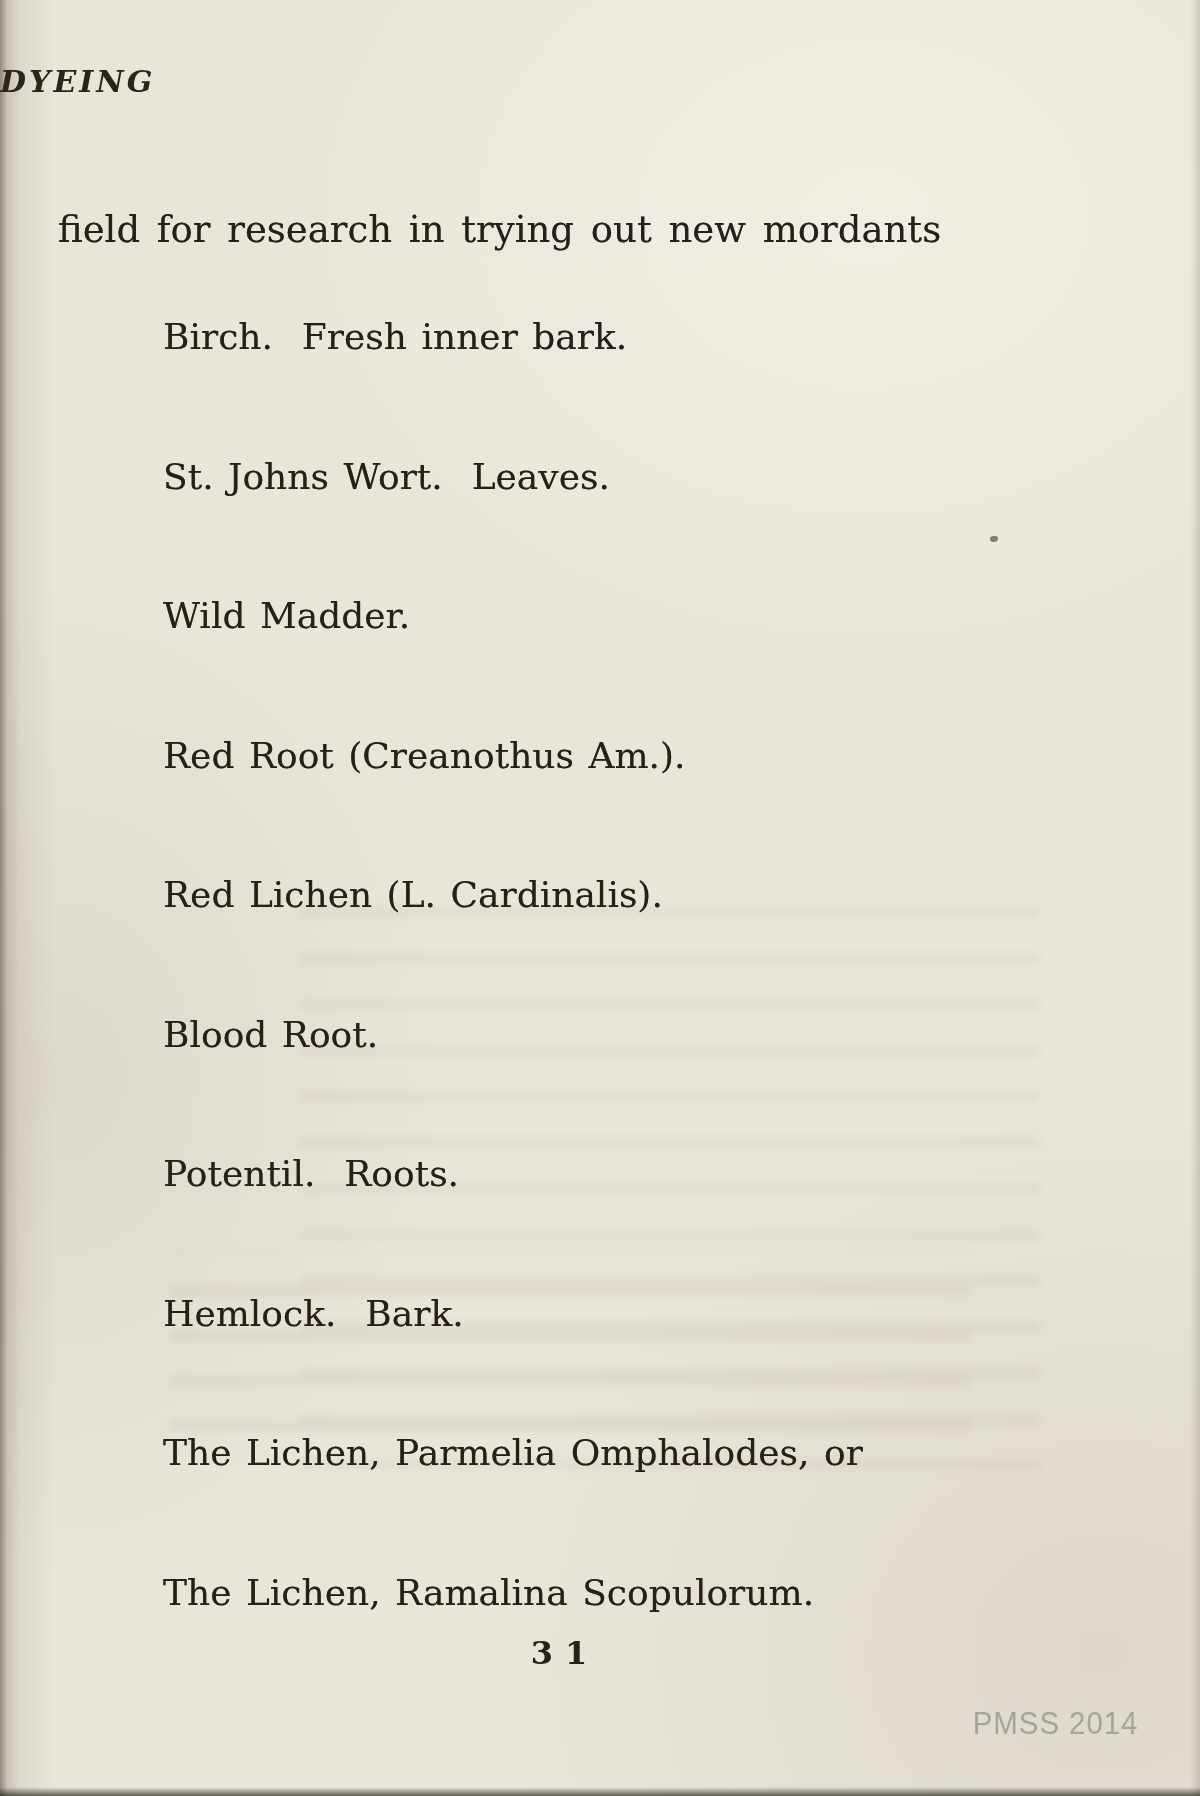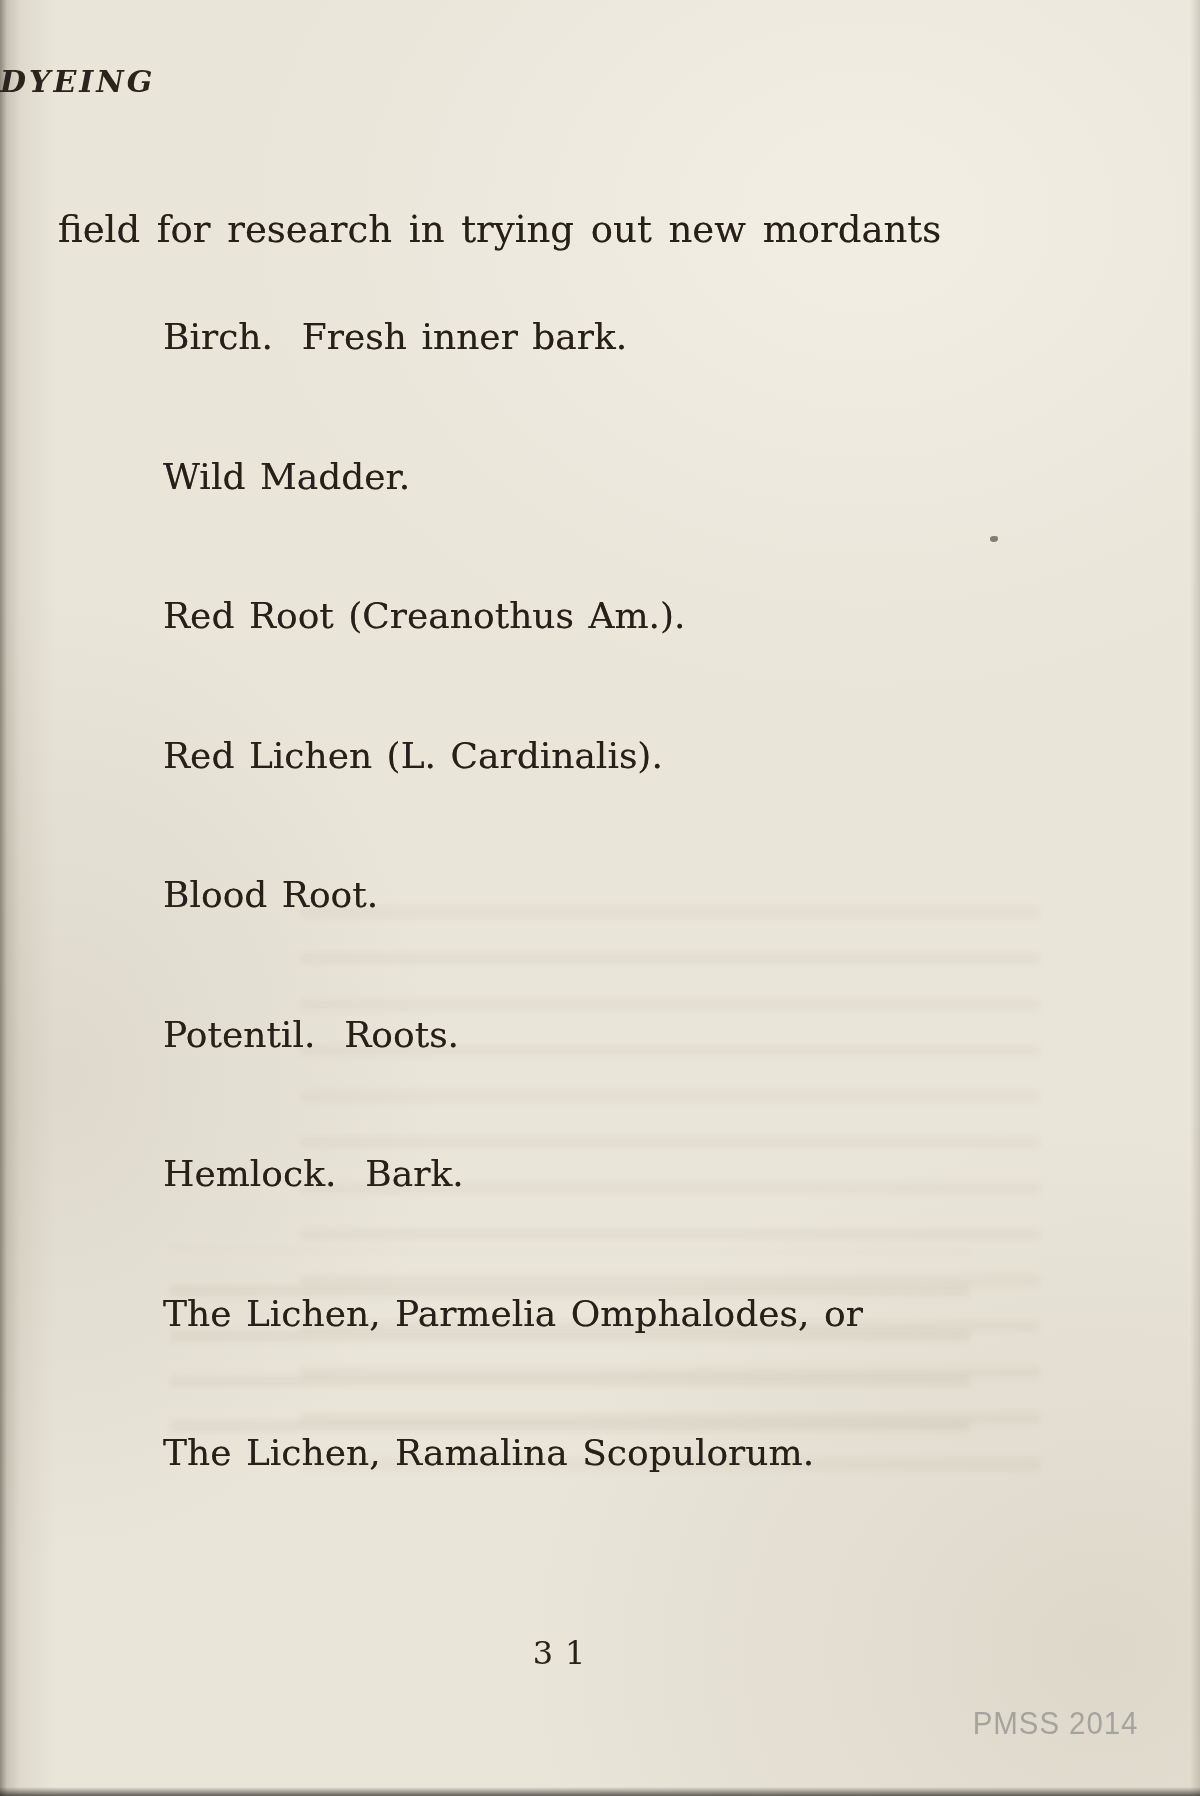--- a/index.html
+++ b/index.html
@@ -67,21 +67,21 @@
     word-spacing: 3px;
     white-space: pre-wrap;
     text-shadow: 0 0 0.6px rgba(44,34,22,0.55);
   }
   .page-number {
     position: absolute;
     top: 1634px;
     left: 0;
     width: 1130px;
     text-align: center;
-    font-weight: normal;
+    font-weight: bold;
     font-size: 32px;
     letter-spacing: 12px;
     color: #27211a;
   }
   .watermark {
     position: absolute;
     top: 1706px;
     right: 62px;
     font-family: "Liberation Sans", sans-serif;
     font-size: 31px;
@@ -133,20 +133,21 @@
   <div class="speck"></div>
 
   <div class="running-header">DYEING</div>
 
   <div class="intro">
     <div class="line1">field for research in trying out new mordants</div>
   </div>
 
   <div class="plant-list">
     <div class="li">Birch.  Fresh inner bark.</div>
+    <div class="li">St. Johns Wort.  Leaves.</div>
     <div class="li">Wild Madder.</div>
     <div class="li">Red Root (Creanothus Am.).</div>
     <div class="li">Red Lichen (L. Cardinalis).</div>
     <div class="li">Blood Root.</div>
     <div class="li">Potentil.  Roots.</div>
     <div class="li">Hemlock.  Bark.</div>
     <div class="li">The Lichen, Parmelia Omphalodes, or</div>
     <div class="li">The Lichen, Ramalina Scopulorum.</div>
     
     

